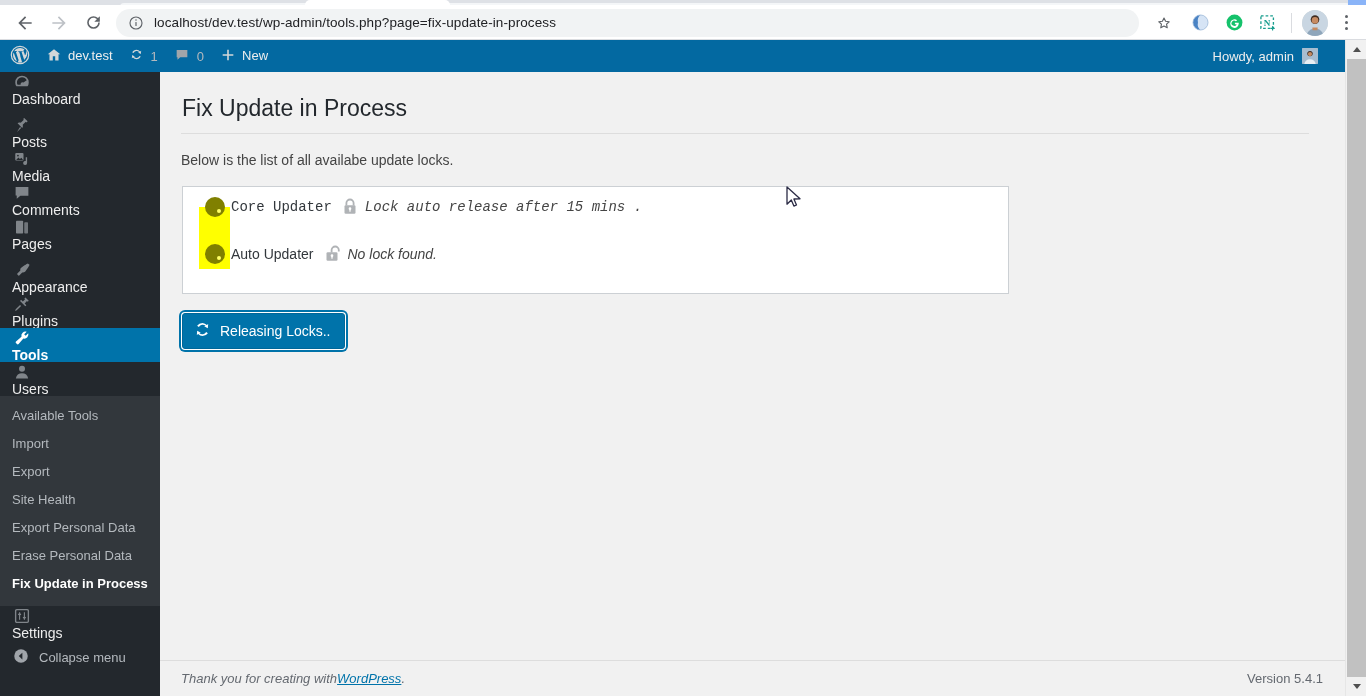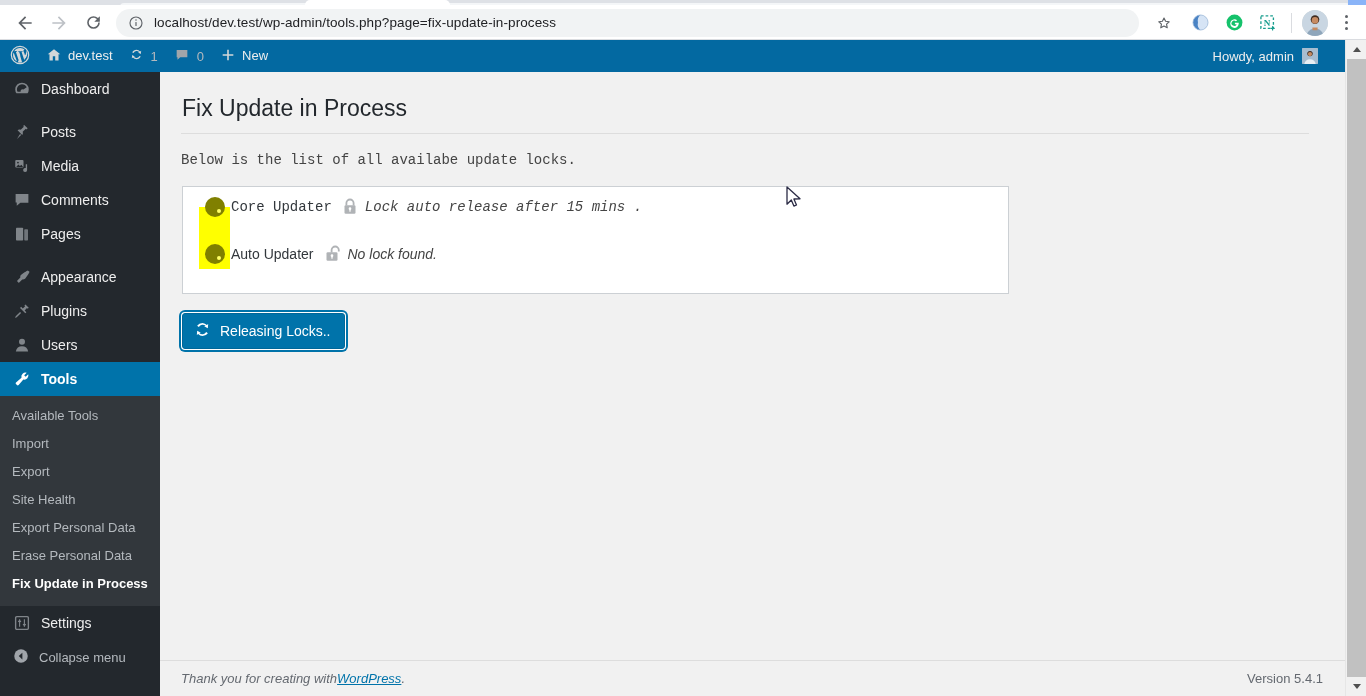--- a/index.html
+++ b/index.html
@@ -47,21 +47,21 @@
   .ab-count { margin-left: 7px; font-size: 13px; color: #b4b9be; }
   #adminbar-right { margin-left: auto; display: flex; align-items: center; padding-right: 27px; }
   #howdy-text { font-size: 13px; color: #eeeeee; }
   #howdy-avatar { width: 16px; height: 16px; margin-left: 8px; background: #8fa6bb; border-radius: 1px; overflow: hidden; }
 
   
   #adminmenu {
     position: absolute; top: 72px; left: 0; width: 160px; height: 624px;
     background: #23282d; font-size: 14px;
   }
-  .menu-item { display: flex; align-items: center; height: 34px; padding-left: 12px; color: #eeeeee; cursor: pointer; position: relative; }
+  .menu-item { display: flex; align-items: flex-start; height: 34px; padding-left: 12px; color: #eeeeee; cursor: pointer; position: relative; flex-direction: column; }
   .menu-item .mi-icon { width: 20px; height: 20px; display: flex; align-items: center; justify-content: center; margin-right: 9px; opacity: .75; }
   .menu-item .mi-label { font-size: 14px; line-height: 1; }
   .menu-item.active { background: #0073aa; color: #ffffff; font-weight: 600; }
   .menu-item.active .mi-icon { opacity: 1; }
   .menu-item.active::after {
     content: ""; position: absolute; right: -8px; top: 50%; transform: translateY(-50%);
     border-top: 8px solid transparent; border-bottom: 8px solid transparent; border-left: 8px solid #f1f1f1;
   }
   .menu-sep { height: 9px; }
   #tools-submenu { background: #32373c; padding: 6px 0 8px 0; }
@@ -73,21 +73,21 @@
   
   #wpbody {
     position: absolute; top: 72px; left: 160px; width: 1185px; height: 624px;
     background: #f1f1f1; overflow: hidden;
   }
   #page-title {
     font-size: 23px; font-weight: 400; color: #23282d;
     padding: 22px 0 9px 22px; line-height: 1.3;
   }
   #title-rule { height: 1px; background: #dddddd; margin: 0 36px 0 21px; }
-  #intro-text { font-size: 14px; color: #444444; padding: 18px 0 0 21px; font-family: Liberation Mono, monospace; }
+  #intro-text { font-size: 14px; color: #444444; padding: 18px 0 0 21px; }
 
   #locks-box {
     position: absolute; left: 22px; top: 114px; width: 827px; height: 108px;
     background: #ffffff; border: 1px solid #ccd0d4;
   }
   #highlight-band { position: absolute; left: 16px; top: 20px; width: 31px; height: 62px; background: #ffff00; }
   .lock-row { position: absolute; left: 16px; display: flex; align-items: center; height: 31px; }
   #lock-row-0 { top: 4px; font-family: Liberation Mono, monospace; }
   #lock-row-1 { top: 51px; }
   .lock-bullet {
@@ -346,37 +346,37 @@
 
   <div class="menu-item">
     <span class="mi-icon">
       <svg width="18" height="18" viewBox="0 0 24 24">
           <path d="M16.6 3.3l-1.4 1.4 1 1-3.1 3.1-2.3-2.3-1.4 1.4 7 7 1.4-1.4-2.3-2.3 3.1-3.1 1 1 1.4-1.4-4.4-4.4zM9.4 13.2L3.6 19l-.8 2.2 2.2-.8 5.8-5.8z" fill="#a0a5aa"></path>
         </svg>
     </span>
     <span class="mi-label">Plugins</span>
   </div>
 
+  <div class="menu-item active">
+    <span class="mi-icon">
+      <svg width="18" height="18" viewBox="0 0 24 24">
+          <path d="M20.3 5.6l-3.4 3.4-2-2 3.4-3.4a5.5 5.5 0 00-7 6.6L4 16.5a1.6 1.6 0 000 2.3l1.2 1.2a1.6 1.6 0 002.3 0l6.3-7.3a5.5 5.5 0 006.5-7.1z" fill="#ffffff"></path>
+        </svg>
+    </span>
+    <span class="mi-label">Tools</span>
+  </div>
+
   <div class="menu-item">
     <span class="mi-icon">
       <svg width="18" height="18" viewBox="0 0 24 24">
           <circle cx="12" cy="7.5" r="4" fill="#a0a5aa"></circle>
           <path d="M3.8 20.5c.6-4.3 3.9-6.8 8.2-6.8s7.6 2.5 8.2 6.8z" fill="#a0a5aa"></path>
         </svg>
     </span>
     <span class="mi-label">Users</span>
-  </div>
-
-  <div class="menu-item active">
-    <span class="mi-icon">
-      <svg width="18" height="18" viewBox="0 0 24 24">
-          <path d="M20.3 5.6l-3.4 3.4-2-2 3.4-3.4a5.5 5.5 0 00-7 6.6L4 16.5a1.6 1.6 0 000 2.3l1.2 1.2a1.6 1.6 0 002.3 0l6.3-7.3a5.5 5.5 0 006.5-7.1z" fill="#ffffff"></path>
-        </svg>
-    </span>
-    <span class="mi-label">Tools</span>
   </div>
 
   <div id="tools-submenu">
     <span class="submenu-item">Available Tools</span>
     <span class="submenu-item">Import</span>
     <span class="submenu-item">Export</span>
     <span class="submenu-item">Site Health</span>
     <span class="submenu-item">Export Personal Data</span>
     <span class="submenu-item">Erase Personal Data</span>
     <span class="submenu-item current">Fix Update in Process</span>

